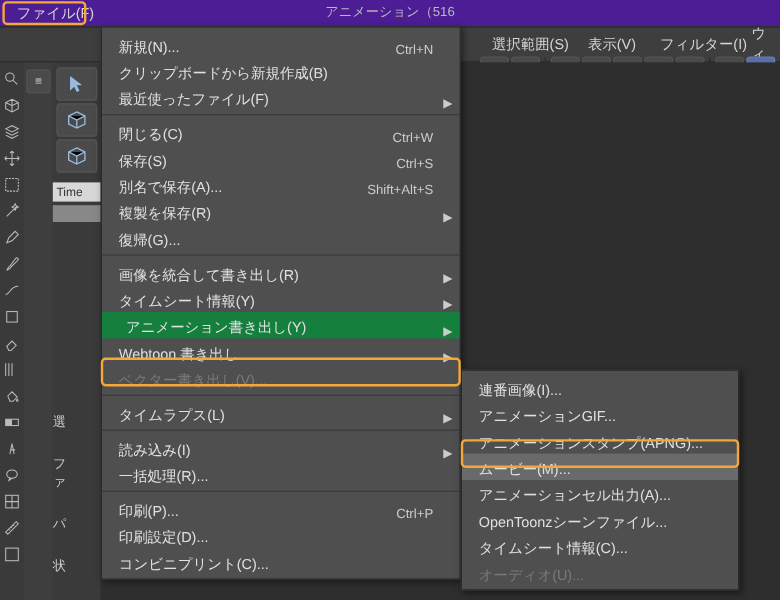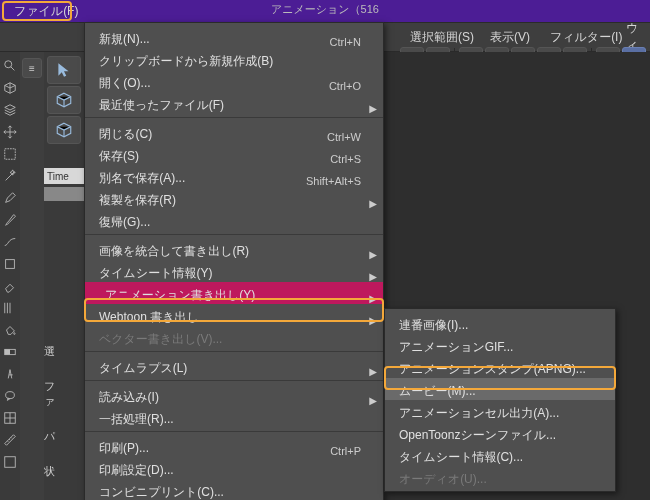--- a/index.html
+++ b/index.html
@@ -16,33 +16,33 @@
 
   .left-tools { position: absolute; left: 0; top: 52px; width: 20px; background: #3a3a3a; height: 448px; display: flex; flex-direction: column; align-items: center; gap: 6px; padding-top: 6px; }
   .lt { width: 16px; height: 16px; color: #bbb; display: flex; align-items: center; justify-content: center; }
 
   .left-tools2 { position: absolute; left: 20px; top: 52px; width: 24px; background: #3e3e3e; height: 448px; display: flex; flex-direction: column; align-items: center; gap: 2px; padding-top: 6px; }
   .lt2 { width: 20px; height: 20px; background: #4a4a4a; border: 1px solid #555; border-radius: 3px; display: flex; align-items: center; justify-content: center; color: #ccc; font-size: 10px; }
   .panel-tabs { position: absolute; left: 44px; top: 52px; width: 40px; height: 448px; background: #3a3a3a; padding-top: 4px; display: flex; flex-direction: column; align-items: center; gap: 2px; }
   .pt { width: 34px; height: 28px; background: #4a4a4a; border: 1px solid #555; border-radius: 3px; display:flex; align-items:center; justify-content:center; }
   .pt svg { width: 18px; height: 18px; }
 
-  .time-tab { width: 40px; height: 16px; background: #d8d8d8; color: #333; font-size: 10px; display: flex; align-items: center; padding-left: 3px; margin-top: 22px; }
+  .time-tab { width: 40px; height: 16px; background: #d8d8d8; color: #333; font-size: 10px; display: flex; align-items: center; padding-left: 3px; margin-top: 6px; }
   .time-bar { width: 40px; height: 14px; background: #888; margin-top: 1px; }
 
   .side-labels { position: absolute; left: 44px; top: 344px; width: 20px; color: #ccc; font-size: 11px; }
   .side-labels div { margin-bottom: 20px; writing-mode: horizontal-tb; }
 
   
   .menu1 { position: absolute; left: 84px; top: 22px; width: 300px; background: #4f4f4f; border: 1px solid #2a2a2a; box-shadow: 2px 2px 6px rgba(0,0,0,.5); z-index: 10; padding: 3px 0; }
   .mi { display: flex; align-items: flex-end; height: 22px; padding: 0 22px 0 14px; color: #e0e0e0; font-size: 12px; position: relative; }
   .mi .sc { margin-left: auto; color: #ccc; font-size: 11px; padding-left: 44px; }
   .mi .arr { position: absolute; right: 6px; color: #ccc; font-size: 10px; }
   .mi.disabled { color: #7a7a7a; }
-  .mi.hl { background: #be185d; padding-left: 20px; }
+  .mi.hl { background: #15803d; padding-left: 20px; }
   .msep { height: 1px; background: #3a3a3a; margin: 3px 0; }
 
   .hl-anim { position: absolute; left: 84px; top: 298px; width: 300px; height: 24px; border: 2px solid #f4a83a; border-radius: 4px; pointer-events: none; z-index: 15; }
 
   
   .menu2 { position: absolute; left: 384px; top: 308px; width: 232px; background: #4f4f4f; border: 1px solid #2a2a2a; box-shadow: 2px 2px 6px rgba(0,0,0,.5); z-index: 12; padding: 3px 0; }
   .menu2 .mi { padding: 0 14px; }
   .menu2 .mi.hl2 { background: #6a6a6a; }
 
   .hl-movie { position: absolute; left: 384px; top: 366px; width: 232px; height: 24px; border: 2px solid #f4a83a; border-radius: 4px; pointer-events: none; z-index: 15; }
@@ -261,24 +261,20 @@
 
 <div class="canvas"></div>
 
 <div class="menu1" id="menu1">
     <div class="mi">
       <span>新規(N)...</span>
       <span class="sc">Ctrl+N</span>
     </div>
     <div class="mi">
       <span>クリップボードから新規作成(B)</span>
-    </div>
-    <div class="mi">
-      <span>開く(O)...</span>
-      <span class="sc">Ctrl+O</span>
     </div>
     <div class="mi">
       <span>最近使ったファイル(F)</span>
       <span class="arr">▶</span>
     </div>
     <div class="msep"></div>
     <div class="mi">
       <span>閉じる(C)</span>
       <span class="sc">Ctrl+W</span>
     </div>

